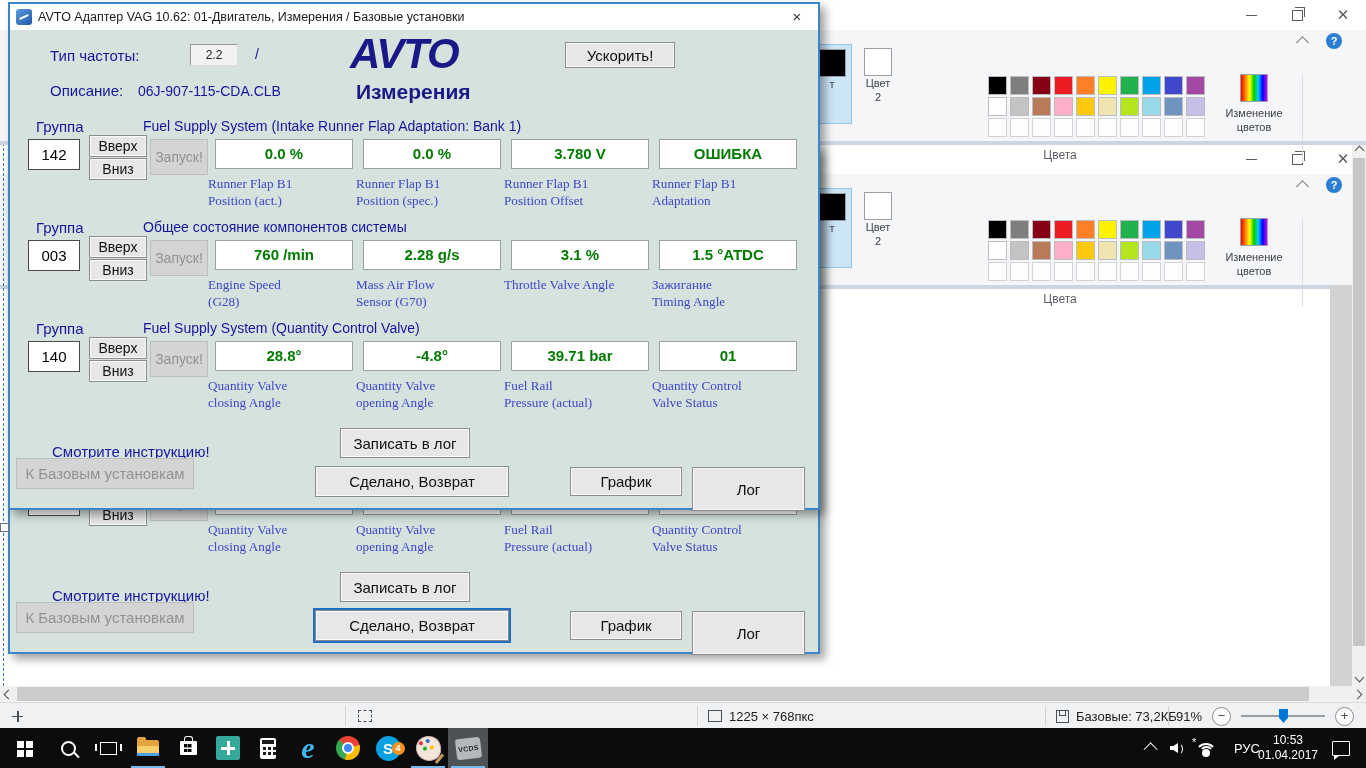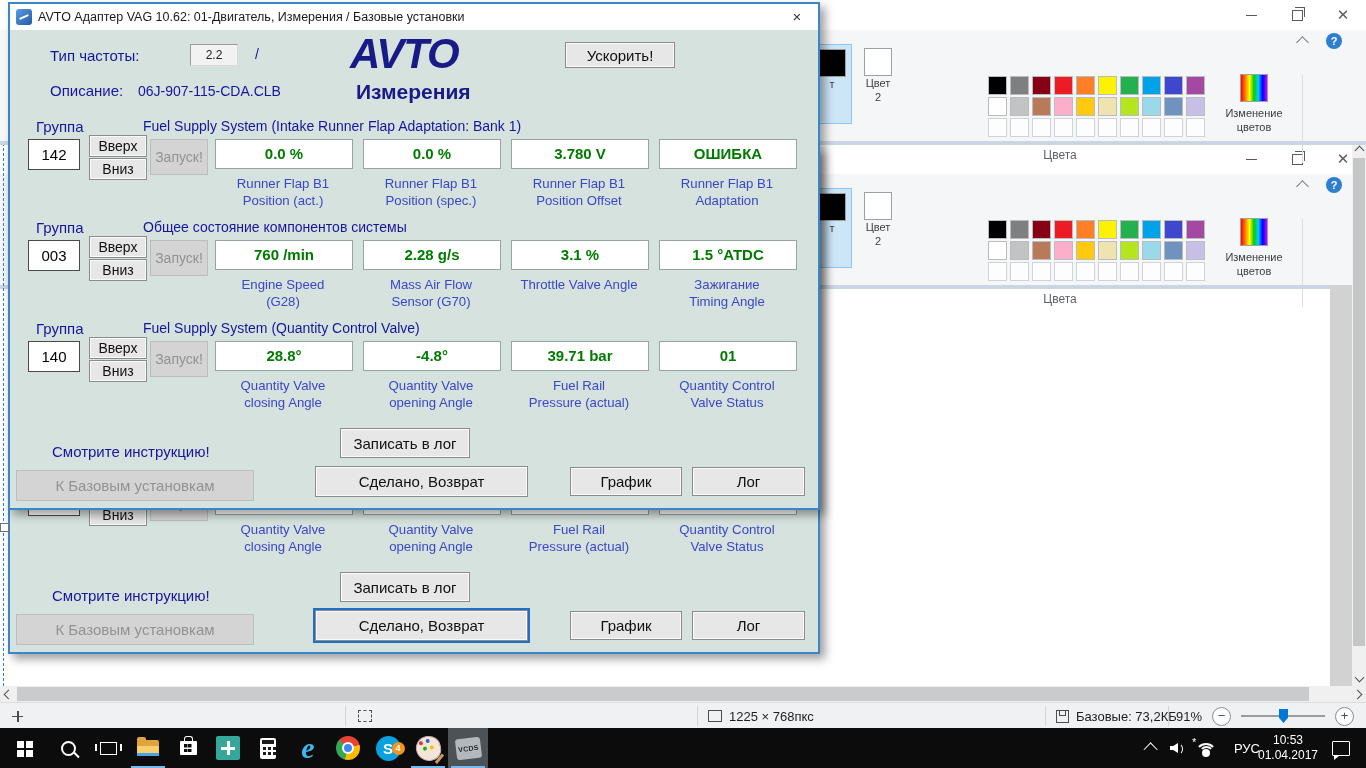--- a/index.html
+++ b/index.html
@@ -144,27 +144,27 @@
   .subtitle{position:absolute;left:346px;top:50px;font-size:21px;font-weight:bold;color:#191987;}
   .btn{background:#e7e7e7;border:1px solid #8c8c8c;box-shadow:inset 0 0 0 1px #fafafa;color:#111;display:flex;align-items:center;justify-content:center;font-size:15px;box-sizing:border-box;}
   .btn-accel{position:absolute;left:555px;top:12px;width:110px;height:26px;}
   .btn-disabled{background:#d4d4d4;border-color:#bdbdbd;box-shadow:none;color:#929292;}
   .grp-caption{position:absolute;left:26px;font-size:15px;}
   .grp-num{position:absolute;left:18px;width:50px;height:29px;background:#fff;border:1px solid #4a4a4a;text-align:center;line-height:29px;font-size:15px;color:#000;}
   .btn-ud{position:absolute;left:79px;width:58px;height:22px;font-size:14px;}
   .btn-run{position:absolute;left:140px;width:58px;height:36px;font-size:14px;}
   .grp-header{position:absolute;left:133px;font-size:14px;white-space:nowrap;}
   .vbox{position:absolute;width:136px;height:28px;background:#fff;border:1px solid #97a3a0;text-align:center;line-height:28px;font-size:15px;font-weight:bold;color:#007b00;}
-  .vlabel{position:absolute;width:150px;text-align:center;font-size:13.2px;line-height:17px;}
+  .vlabel{position:absolute;width:150px;text-align:left;font-size:13.2px;line-height:17px;font-family:Liberation Serif, serif;}
   .note{position:absolute;left:42px;top:413px;font-size:15px;}
   .btn-writelog{position:absolute;left:330px;top:398px;width:130px;height:30px;}
-  .btn-basic{position:absolute;left:6px;top:440px;width:238px;height:31px;font-size:15px;}
-  .btn-done{position:absolute;left:305px;top:436px;width:213px;height:31px;}
+  .btn-basic{position:absolute;left:6px;top:428px;width:178px;height:31px;font-size:15px;}
+  .btn-done{position:absolute;left:305px;top:436px;width:194px;height:31px;}
   .btn-graph{position:absolute;left:560px;top:437px;width:112px;height:29px;}
-  .btn-log{position:absolute;left:682px;top:437px;width:113px;height:29px;}
+  .btn-log{position:absolute;left:682px;top:437px;width:113px;height:44px;}
 </style>
 </head>
 <body>
 
 <div id="screen" data-name="screen">
 
   <div id="paint-canvas" data-name="paint-canvas">
     <div id="pasted-layer" data-name="pasted-screenshot">
         <div class="pasted-copy">
     <div class="pt-titlebar" data-name="paint-title-bar">

